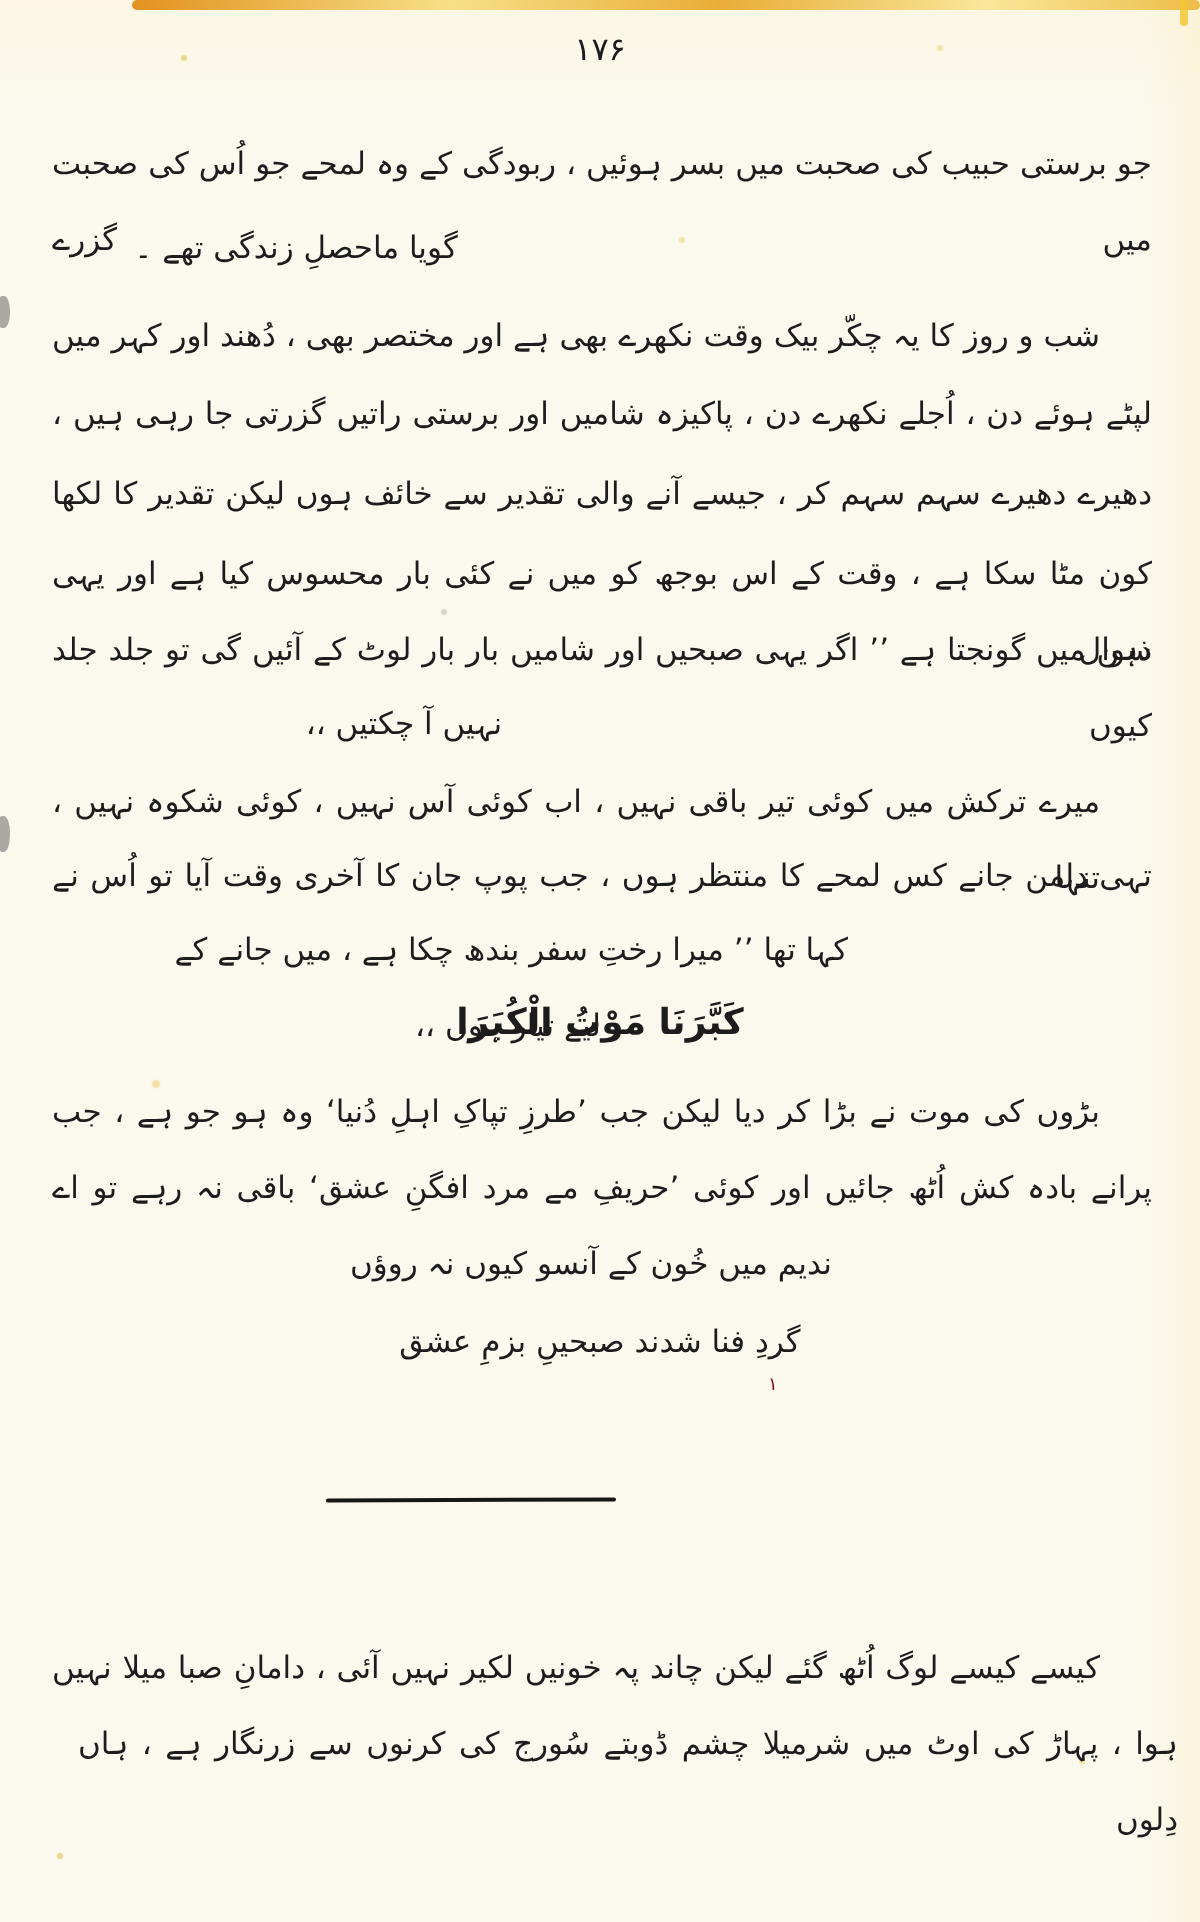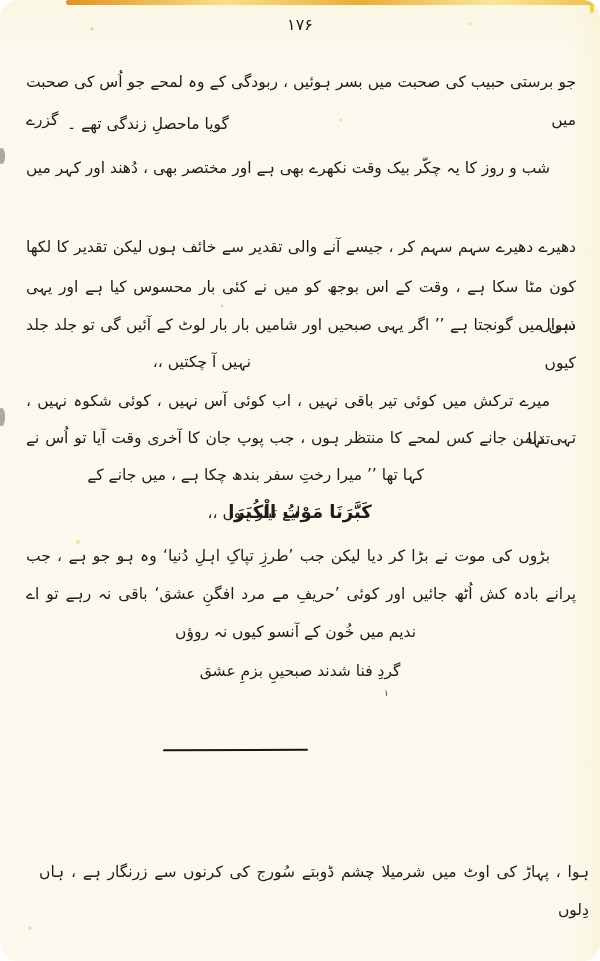--- a/index.html
+++ b/index.html
@@ -11,21 +11,20 @@
       radial-gradient(circle at 341px 120px, rgba(230,190,60,.40) 1px, transparent 2px),
       radial-gradient(circle at 222px 306px, rgba(130,130,130,.30) 1px, transparent 2px),
       radial-gradient(circle at 78px 542px,  rgba(230,190,60,.40) 1.5px, transparent 2.5px),
       radial-gradient(circle at 30px 928px,  rgba(235,170,40,.50) 1px, transparent 2px),
       radial-gradient(circle at 541px 881px, rgba(235,200,80,.40) 1px, transparent 2px),
       radial-gradient(circle at 470px 24px,  rgba(235,200,80,.45) 1px, transparent 2px),
       linear-gradient(to left,   rgba(244,228,160,.22), rgba(244,228,160,0) 30px),
       linear-gradient(to bottom, rgba(250,240,200,.28), rgba(250,240,200,0) 55px);
     font-family:"DejaVu Sans", sans-serif;
     color:#1c1c1c;
-    border-radius:18px;
   }
   .stain-top {
     position:absolute; top:0; left:66px; right:0; height:5px; border-radius:3px;
     background:linear-gradient(to right,
       rgba(225,140,20,.95), rgba(245,205,60,.55) 30%, rgba(230,160,25,.85) 55%,
       rgba(248,215,80,.50) 80%, rgba(235,175,35,.80));
   }
   .stain-tick { position:absolute; top:0; right:6px; width:4px; height:13px;
     background:#f2c735; opacity:.85; border-radius:2px; }
   .smudge { position:absolute; left:-2px; width:7px; background:rgba(70,70,70,.45);
@@ -78,35 +77,37 @@
   <div class="stain-tick"></div>
   <div class="smudge a"></div>
   <div class="smudge b"></div>
 
   <div class="pageno">۱۷۶</div>
 
   <div class="ln" id="p1l1">جو برستی حبیب کی صحبت میں بسر ہوئیں ، ربودگی کے وہ لمحے جو اُس کی صحبت میں گزرے</div>
   <div class="ln short" id="p1l2">گویا ماحصلِ زندگی تھے ۔</div>
 
   <div class="ln indent" id="p2l1">شب و روز کا یہ چکّر بیک وقت نکھرے بھی ہے اور مختصر بھی ، دُھند اور کہر میں</div>
+  <div class="ln" id="p2l2">لپٹے ہوئے دن ، اُجلے نکھرے دن ، پاکیزہ شامیں اور برستی راتیں گزرتی جا رہی ہیں ،</div>
   <div class="ln" id="p2l3">دھیرے دھیرے سہم سہم کر ، جیسے آنے والی تقدیر سے خائف ہوں لیکن تقدیر کا لکھا</div>
   <div class="ln" id="p2l4">کون مٹا سکا ہے ، وقت کے اس بوجھ کو میں نے کئی بار محسوس کیا ہے اور یہی سوال</div>
   <div class="ln" id="p2l5">ذہن میں گونجتا ہے ’’ اگر یہی صبحیں اور شامیں بار بار لوٹ کے آئیں گی تو جلد جلد کیوں</div>
   <div class="ln short" id="p2l6">نہیں آ چکتیں ،،</div>
 
   <div class="ln indent" id="p3l1">میرے ترکش میں کوئی تیر باقی نہیں ، اب کوئی آس نہیں ، کوئی شکوہ نہیں ، تنہا</div>
   <div class="ln" id="p3l2">تہی دامن جانے کس لمحے کا منتظر ہوں ، جب پوپ جان کا آخری وقت آیا تو اُس نے</div>
   <div class="ln short" id="arabic">کَبَّرَنَا مَوْتُ الْکُبَرَا</div>
 
   <div class="ln short" id="p3l3">کہا تھا ’’ میرا رختِ سفر بندھ چکا ہے ، میں جانے کے لیے تیار ہوں ،،</div>
 
   <div class="ln indent" id="p4l1">بڑوں کی موت نے بڑا کر دیا لیکن جب ’طرزِ تپاکِ اہلِ دُنیا‘ وہ ہو جو ہے ، جب</div>
   <div class="ln" id="p4l2">پرانے بادہ کش اُٹھ جائیں اور کوئی ’حریفِ مے مرد افگنِ عشق‘ باقی نہ رہے تو اے</div>
   <div class="ln short" id="p4l3">ندیم میں خُون کے آنسو کیوں نہ روؤں</div>
 
   <div class="ln short" id="verse">گردِ فنا شدند صبحیںِ بزمِ عشق</div>
   <div class="footnote">۱</div>
 
   <div class="divider"></div>
 
+  <div class="ln indent" id="p5l1">کیسے کیسے لوگ اُٹھ گئے لیکن چاند پہ خونیں لکیر نہیں آئی ، دامانِ صبا میلا نہیں</div>
   <div class="ln" id="p5l2">ہوا ، پہاڑ کی اوٹ میں شرمیلا چشم ڈوبتے سُورج کی کرنوں سے زرنگار ہے ، ہاں دِلوں</div>
 
 </div>
 
 </body></html>

